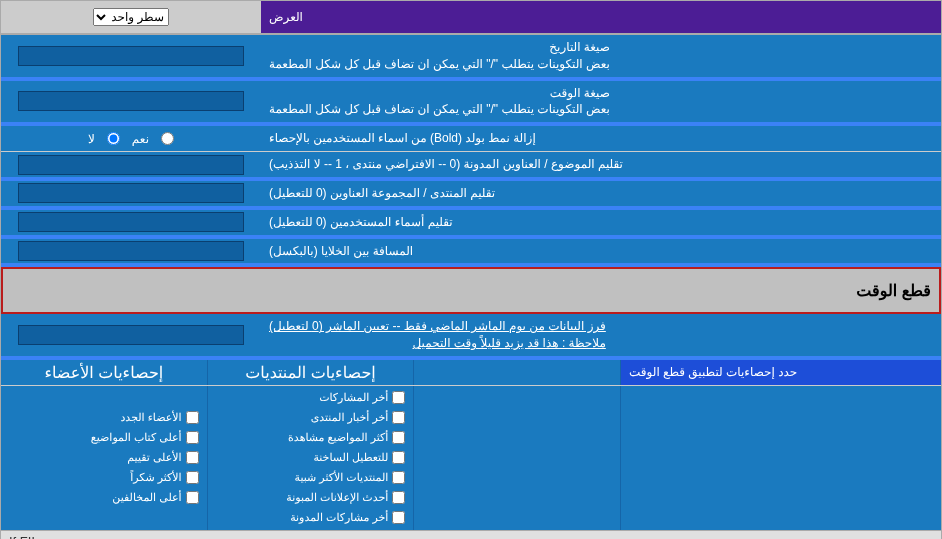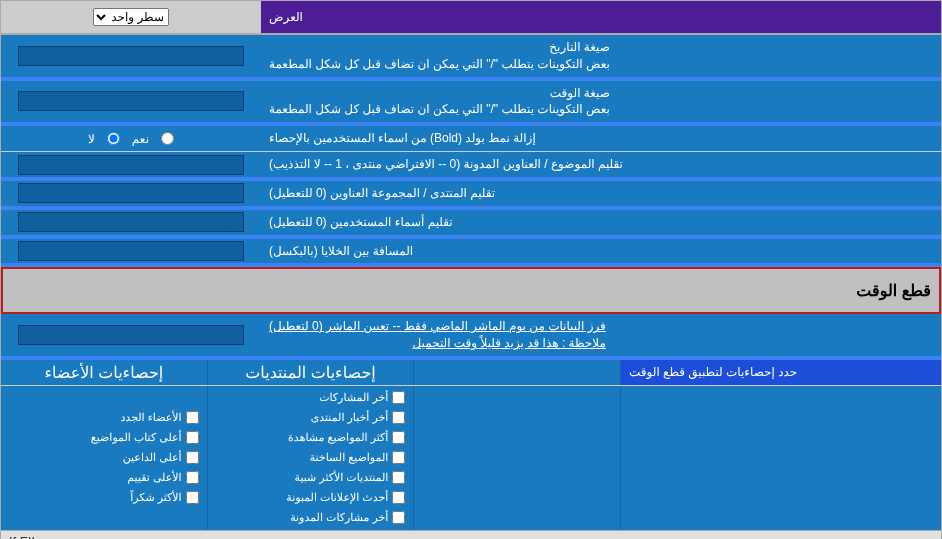--- a/index.html
+++ b/index.html
@@ -358,21 +358,21 @@
         <div class="chk-item">
           <input type="checkbox" style="">
           <span>أخر أخبار المنتدى</span>
         </div>
         <div class="chk-item">
           <input type="checkbox" style="">
           <span>أكثر المواضيع مشاهدة</span>
         </div>
         <div class="chk-item">
           <input type="checkbox" style="">
-          <span>المواضيع الساخنة</span>
+          <span>للتعطيل الساخنة</span>
         </div>
         <div class="chk-item">
           <input type="checkbox" style="">
           <span>المنتديات الأكثر شبية</span>
         </div>
         <div class="chk-item">
           <input type="checkbox" style="">
           <span>أحدث الإعلانات المبونة</span>
         </div>
         <div class="chk-item">
@@ -385,29 +385,29 @@
         <div class="chk-item">
           <input type="checkbox" style="">
           <span>الأعضاء الجدد</span>
         </div>
         <div class="chk-item">
           <input type="checkbox" style="">
           <span>أعلى كتاب المواضيع</span>
         </div>
         <div class="chk-item">
           <input type="checkbox" style="">
-          <span>أعلى الداعين</span>
-        </div>
-        <div class="chk-item">
-          <input type="checkbox" style="">
           <span>الأعلى تقييم</span>
         </div>
         <div class="chk-item">
           <input type="checkbox" style="">
           <span>الأكثر شكراً</span>
         </div>
+        <div class="chk-item">
+          <input type="checkbox" style="">
+          <span>أعلى المخالفين</span>
+        </div>
       </div>
     </div>
   </div>
 
   <div class="bottom-note">If FIL</div>
 
 </div>
 
 </body></html>

